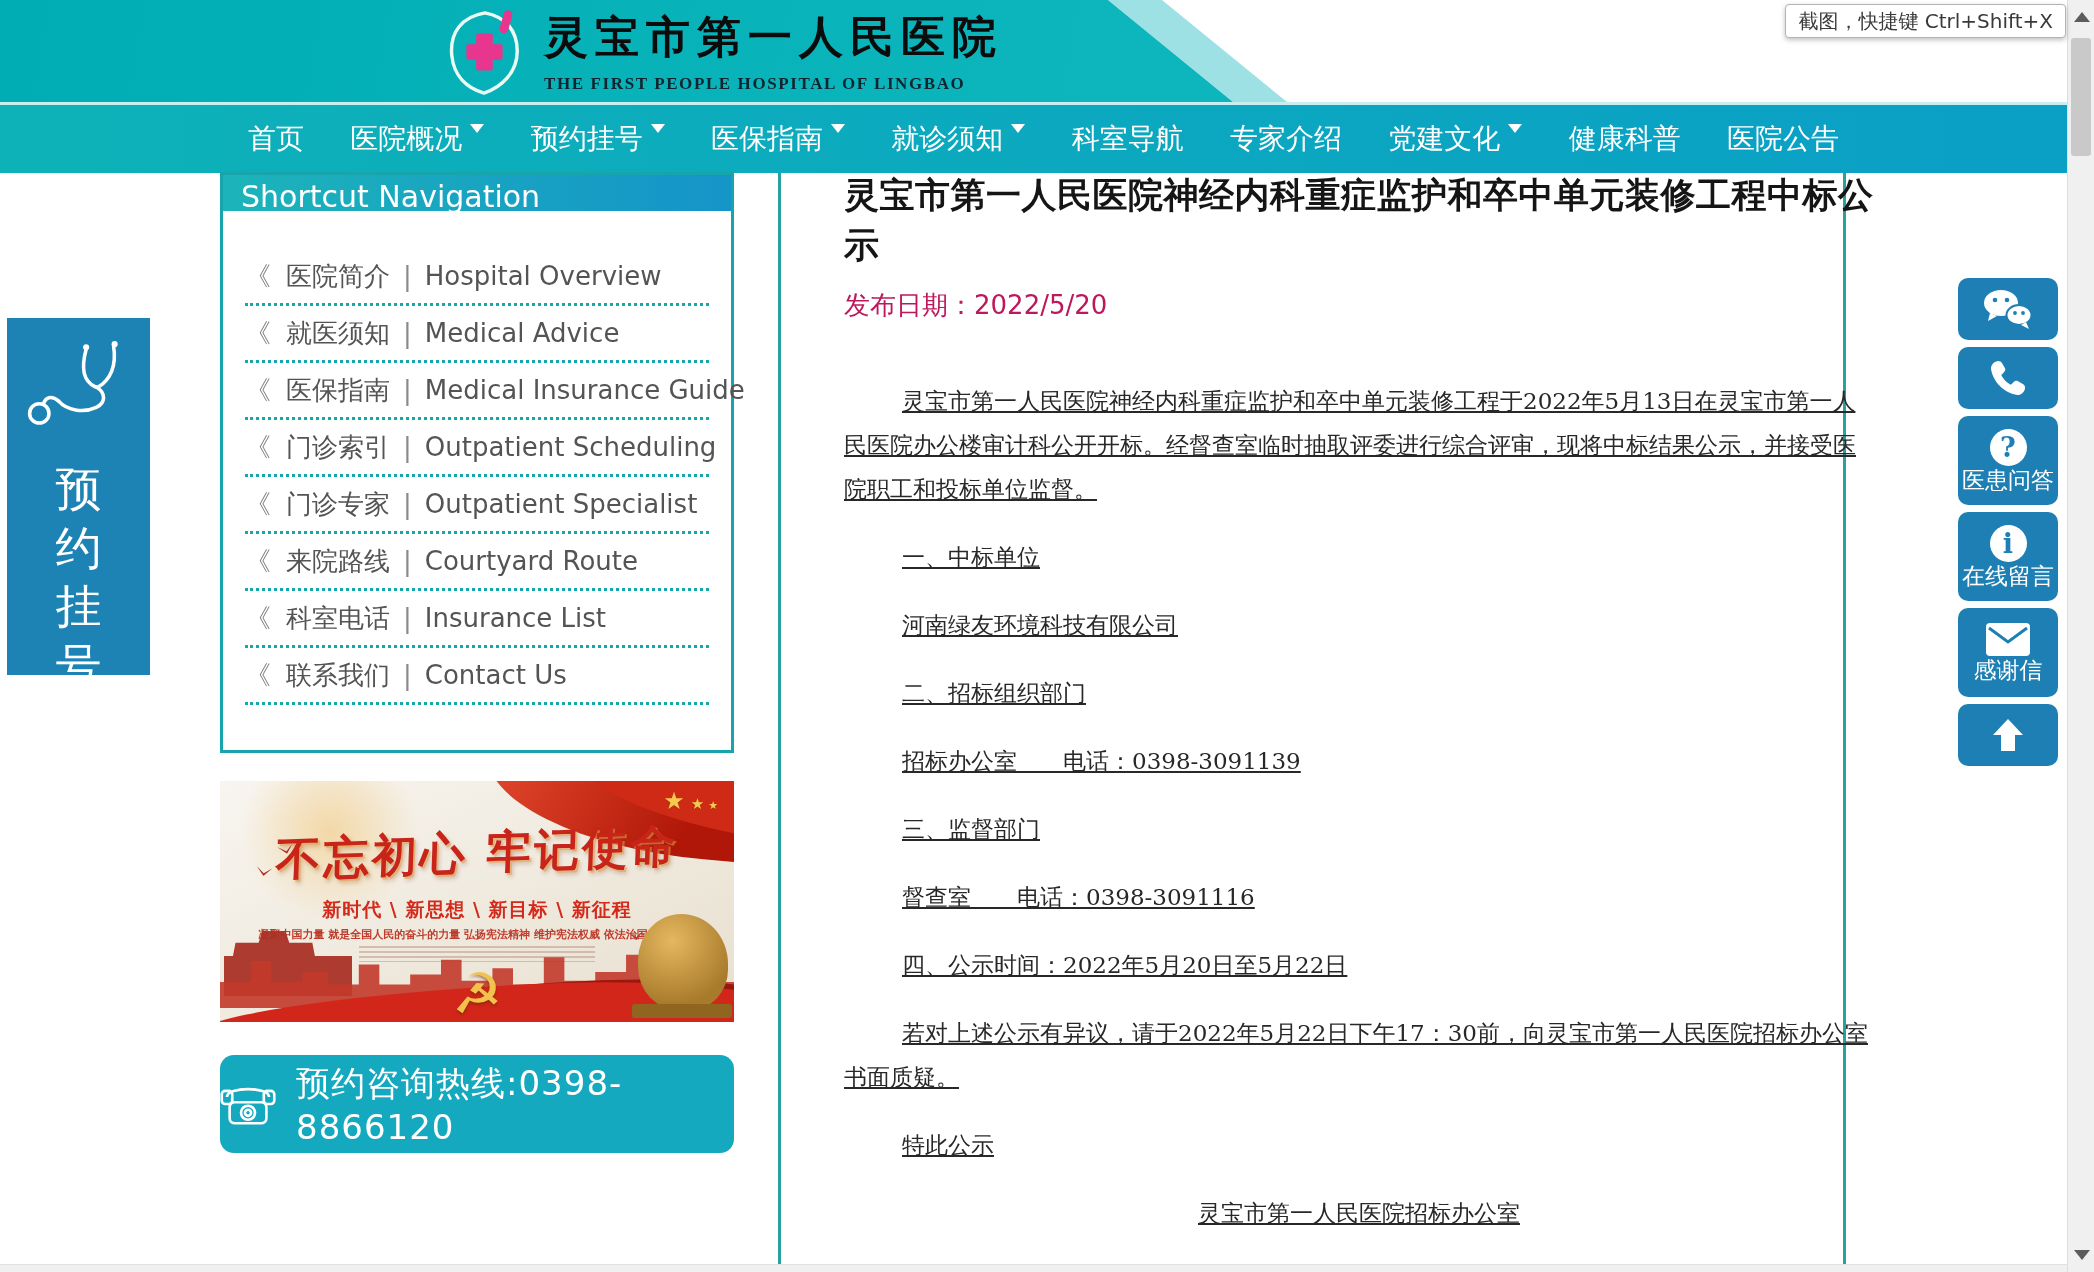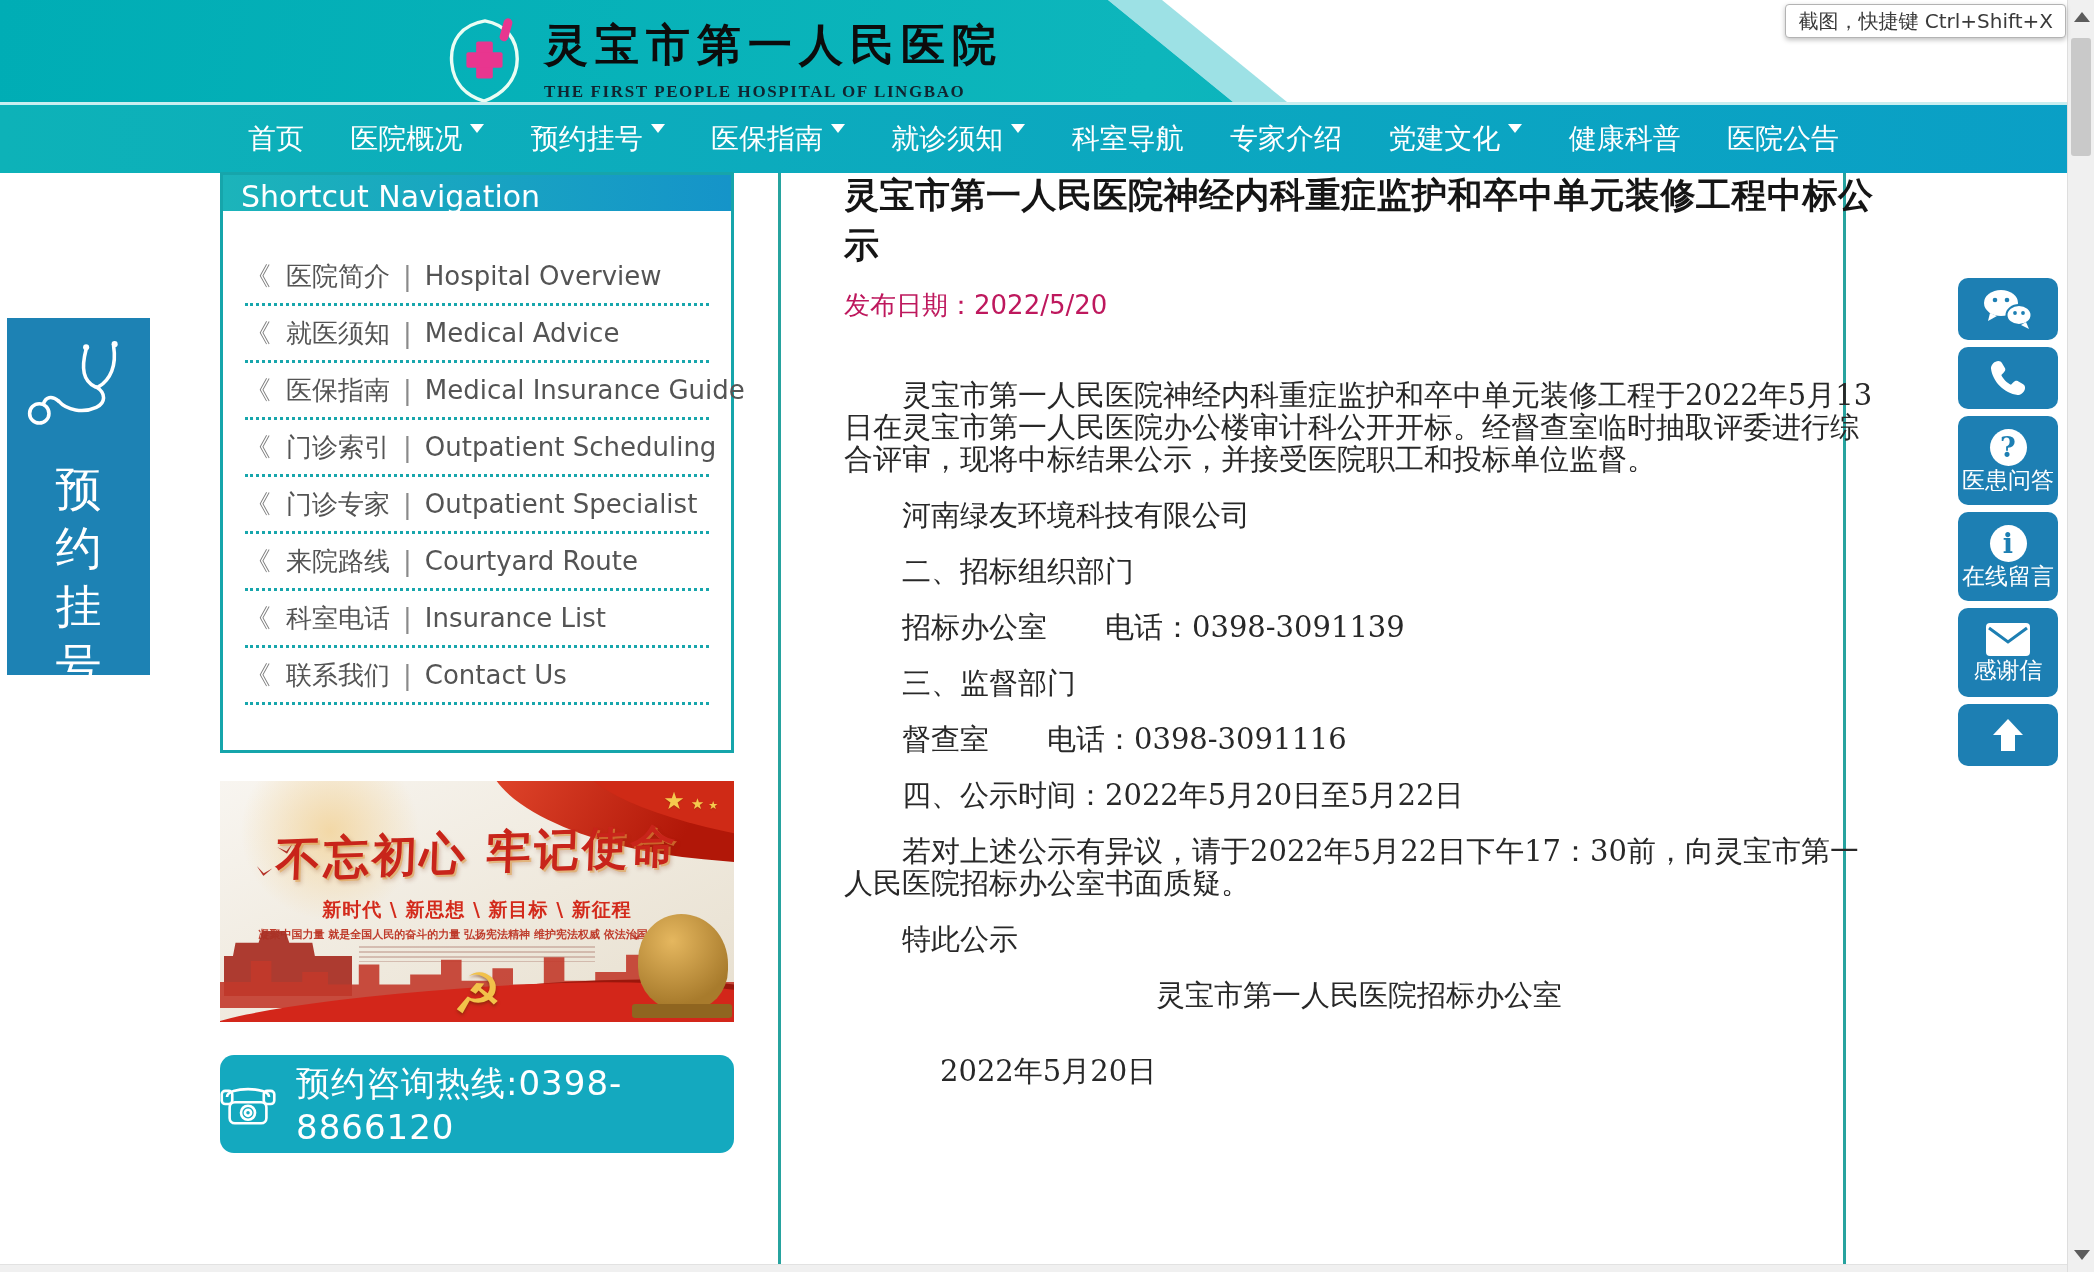--- a/index.html
+++ b/index.html
@@ -6,21 +6,21 @@
   body { margin:0; background:#ffffff; font-family:"DejaVu Sans","Liberation Sans",sans-serif; }
   .page { position:relative; width:2094px; height:1272px; background:#fff; overflow:hidden; }
 
   
   .header-band { position:absolute; top:0; left:0; width:2094px; height:102px;
     background:linear-gradient(100deg,#00adb5 0%,#0db6bc 55%,#07a5c1 100%);
     clip-path:polygon(0 0,1108px 0,1233px 100%,0 100%); }
   .header-band-light { position:absolute; top:0; left:0; width:2094px; height:102px;
     background:#4cc8cf; opacity:.55;
     clip-path:polygon(1108px 0,1162px 0,1287px 100%,1233px 100%); }
-  .logo { position:absolute; top:16px; left:440px; display:flex; align-items:flex-start; }
+  .logo { position:absolute; top:8px; left:440px; display:flex; align-items:flex-start; }
   .logo-text { margin-left:16px; }
   .logo-cn { font-size:44px; font-weight:bold; color:#0c0c0c; letter-spacing:7px;
     font-family:"DejaVu Serif","Liberation Serif",serif; }
   .logo-en { font-size:17px; font-weight:bold; color:#102530; letter-spacing:1.6px; margin-top:7px;
     font-family:"Liberation Serif","DejaVu Serif",serif; }
 
   
   .navbar { position:absolute; top:102px; left:0; width:2094px; height:71px;
     background:linear-gradient(90deg,#0db2b8,#0a9fc6); border-top:3px solid #c9eef0; }
   .nav-list { display:flex; justify-content:space-between; align-items:center;
@@ -102,21 +102,21 @@
     border-radius:14px; display:flex; align-items:center; justify-content:center; gap:20px; color:#fff; }
   .hotline-text { font-size:34px; letter-spacing:1px; }
 
   
   .content-border { position:absolute; top:173px; width:3px; height:1091px; background:#27a39f; }
   .cb-left { left:778px; } .cb-right { left:1843px; }
   .article { position:absolute; left:798px; top:171px; width:1030px;margin-left:46px; }
   .article-title { margin:0; font-size:35px; font-weight:bold; color:#151515; line-height:1.42; letter-spacing:.5px; }
   .article-date { font-size:26px; color:#be185d; margin-top:18px; }
   .article-body { margin-top:56px; font-family:"DejaVu Serif","Liberation Serif",serif; color:#282828; }
-  .article-body p { font-size:29px; line-height:32px; margin:0 0 24px; }
+  .article-body p { font-size:23px; line-height:44px; margin:0 0 24px;text-decoration:underline; }
   .article-body p.indent { text-indent:58px; }
   .article-body p.item { padding-left:58px; }
   .article-body p.center { text-align:center; }
   .article-body p.sign-date { padding-left:96px; margin-top:44px; }
 
   
   .floats { position:absolute; left:1958px; top:278px; width:100px; display:flex; flex-direction:column; gap:7px; }
   .fbtn { background:#1d7fb3; border-radius:10px; display:flex; flex-direction:column;
     align-items:center; justify-content:center; color:#fff; cursor:pointer; }
   .fbtn.small { height:62px; } .fbtn.large { height:89px; }
@@ -328,20 +328,21 @@
 
   <div class="content-border cb-left"></div>
   <div class="content-border cb-right"></div>
   <main class="article">
     <h1 class="article-title">灵宝市第一人民医院神经内科重症监护和卒中单元装修工程中标公示</h1>
     <div class="article-date">发布日期：2022/5/20</div>
     <div class="article-body">
 
         <p class="indent">灵宝市第一人民医院神经内科重症监护和卒中单元装修工程于2022年5月13日在灵宝市第一人民医院办公楼审计科公开开标。经督查室临时抽取评委进行综合评审，现将中标结果公示，并接受医院职工和投标单位监督。</p>
 
+        <p class="item">一、中标单位</p>
 
         <p class="item">河南绿友环境科技有限公司</p>
 
         <p class="item">二、招标组织部门</p>
 
         <p class="item">招标办公室　　电话：0398-3091139</p>
 
         <p class="item">三、监督部门</p>
 
         <p class="item">督查室　　电话：0398-3091116</p>

